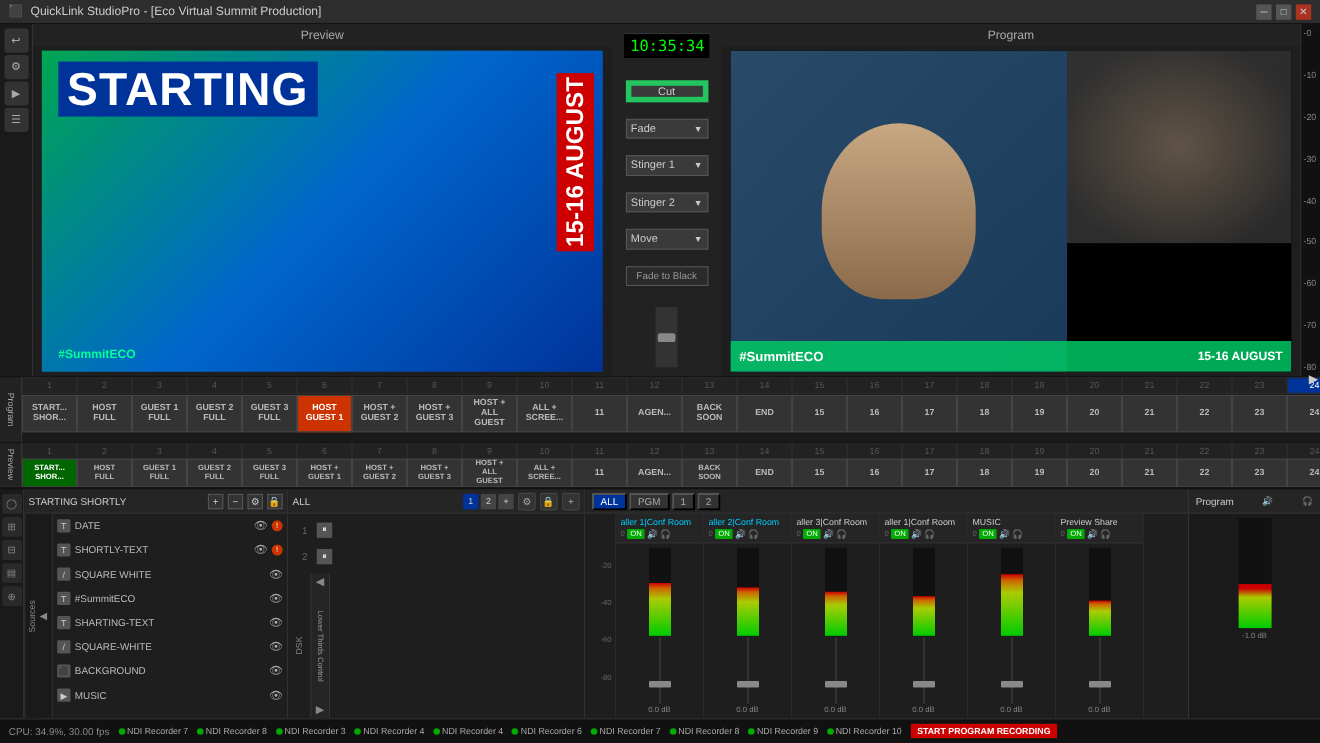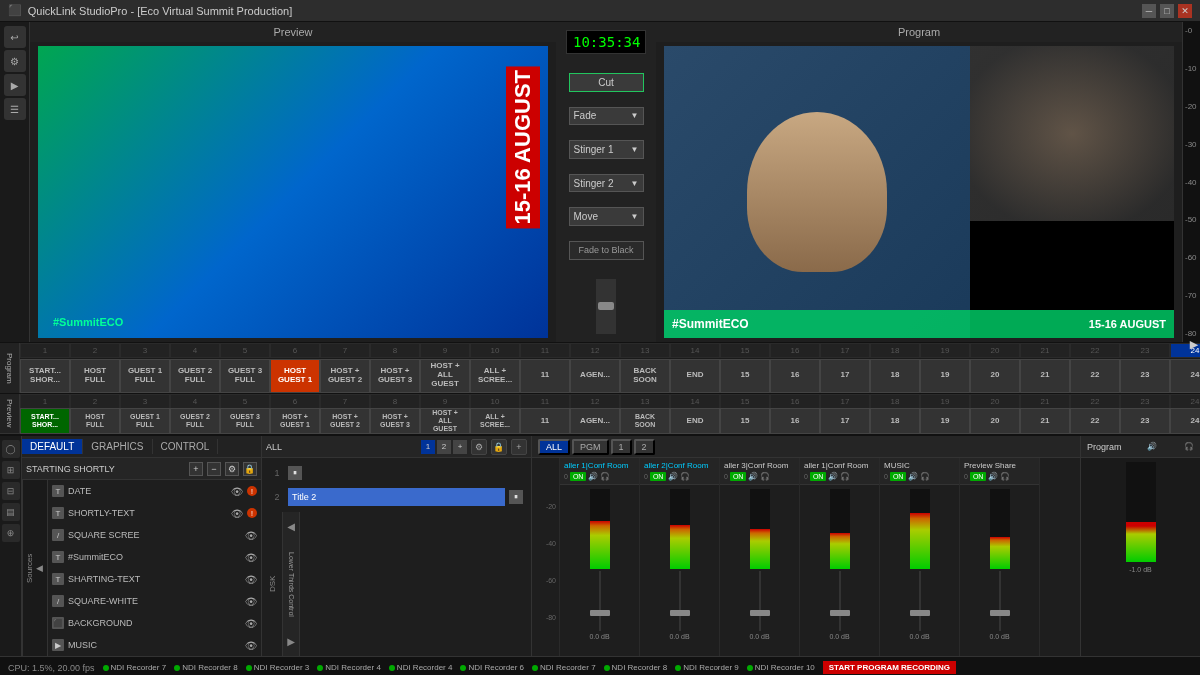--- a/index.html
+++ b/index.html
@@ -175,21 +175,21 @@
       display: flex;
       align-items: center;
       justify-content: space-between;
       padding: 0 4px;
     }
     .trans-btn-arrow { font-size: 8px; }
     .trans-btn-full {
       width: 75px;
       height: 20px;
       background: #3a3a3a;
-      border: 1px solid #22c55e;
+      border: 5px solid #22c55e;
       color: #ccc;
       font-size: 10px;
       cursor: pointer;
       display: flex;
       align-items: center;
       justify-content: center;
     }
     .fade-to-black {
       width: 75px;
       height: 20px;
@@ -905,20 +905,21 @@
     <div id="left-sidebar">
       <div class="sidebar-icon">↩</div>
       <div class="sidebar-icon">⚙</div>
       <div class="sidebar-icon">▶</div>
       <div class="sidebar-icon">☰</div>
     </div>
 
     <div id="preview-section">
       <div id="preview-label">Preview</div>
       <div id="preview-canvas">
+        <div class="preview-text-starting">STARTING</div>
         <div class="preview-side-text">15-16 AUGUST</div>
         <div class="preview-hashtag">#SummitECO</div>
       </div>
     </div>
 
     <div id="transition-controls">
       <div class="timecode">10:35:34</div>
       <button class="trans-btn-full">Cut</button>
       <button class="trans-btn">
         <span>Fade</span>
@@ -1098,25 +1099,20 @@
 
       <div id="bottom-left-icons">
         <div class="lp-icon">◯</div>
         <div class="lp-icon">⊞</div>
         <div class="lp-icon">⊟</div>
         <div class="lp-icon">▤</div>
         <div class="lp-icon">⊕</div>
       </div>
 
       <div id="sources-panel">
-        <div id="sources-tabs">
-          <div class="src-tab src-tab-blue">DEFAULT</div>
-          <div class="src-tab">GRAPHICS</div>
-          <div class="src-tab">CONTROL</div>
-        </div>
         <div id="sources-header" style="display:flex;align-items:center;padding:3px 4px;background:#252525;border-bottom:1px solid #333;gap:4px;height:22px;">
           <span style="font-size:9px;color:#ccc;flex:1;">STARTING SHORTLY</span>
           <button style="background:#333;border:1px solid #555;color:#ccc;font-size:9px;width:14px;height:14px;cursor:pointer;display:flex;align-items:center;justify-content:center;">+</button>
           <button style="background:#333;border:1px solid #555;color:#ccc;font-size:9px;width:14px;height:14px;cursor:pointer;display:flex;align-items:center;justify-content:center;">−</button>
           <button style="background:#333;border:1px solid #555;color:#ccc;font-size:9px;width:14px;height:14px;cursor:pointer;display:flex;align-items:center;justify-content:center;">⚙</button>
           <button style="background:#333;border:1px solid #555;color:#ccc;font-size:9px;width:14px;height:14px;cursor:pointer;display:flex;align-items:center;justify-content:center;">🔒</button>
         </div>
 
         <div style="display:flex;flex:1;">
           <div class="sources-section-label">Sources</div>
@@ -1131,21 +1127,21 @@
               <div class="src-warn">!</div>
             </div>
             <div class="src-item">
               <div class="src-icon">T</div>
               <span class="src-name">SHORTLY-TEXT</span>
               <span class="src-eye">👁</span>
               <div class="src-warn">!</div>
             </div>
             <div class="src-item">
               <div class="src-icon">/</div>
-              <span class="src-name">SQUARE SCREE</span>
+              <span class="src-name">SQUARE WHITE</span>
               <span class="src-eye">👁</span>
             </div>
             <div class="src-item">
               <div class="src-icon">T</div>
               <span class="src-name">#SummitECO</span>
               <span class="src-eye">👁</span>
             </div>
             <div class="src-item">
               <div class="src-icon">T</div>
               <span class="src-name">SHARTING-TEXT</span>
@@ -1182,23 +1178,20 @@
           <button class="pl-ctrl-btn">🔒</button>
           <button class="pl-ctrl-btn">+</button>
         </div>
         <div id="playlist-content">
           <div class="pl-item">
             <span class="pl-num">1</span>
             <button class="pl-pause-btn">⏸</button>
           </div>
           <div class="pl-item">
             <span class="pl-num">2</span>
-            <div class="pl-bar">
-              <span>Title 2</span>
-            </div>
             <button class="pl-pause-btn">⏸</button>
           </div>
         </div>
 
         <div style="display:flex;align-items:center;justify-content:center;position:absolute;right:0;top:50%;width:12px;">▶</div>
 
         <div style="display:flex;height:100%;position:relative;">
           <div class="dsk-label">DSK</div>
           <div class="lower-thirds-ctrl">
             <span>◀</span>
@@ -1364,21 +1357,21 @@
           <div class="prog-out-vu">
             <div class="prog-out-fill"></div>
           </div>
           <div class="audio-db-label" style="margin-top:4px;">-1.0 dB</div>
         </div>
       </div>
     </div>
 
 
     <div id="status-bar">
-      <span class="status-text">CPU: 1.5%, 20.00 fps</span>
+      <span class="status-text">CPU: 34.9%, 30.00 fps</span>
       <div class="status-ndi-item">
         <div class="ndi-dot"></div>
         <span>NDI Recorder 7</span>
       </div>
       <div class="status-ndi-item">
         <div class="ndi-dot"></div>
         <span>NDI Recorder 8</span>
       </div>
       <div class="status-ndi-item">
         <div class="ndi-dot"></div>

